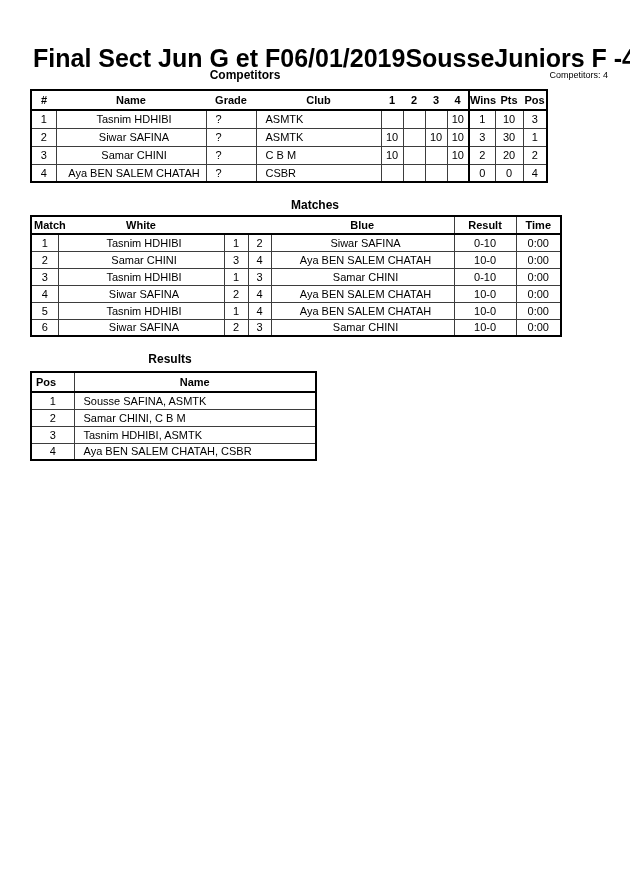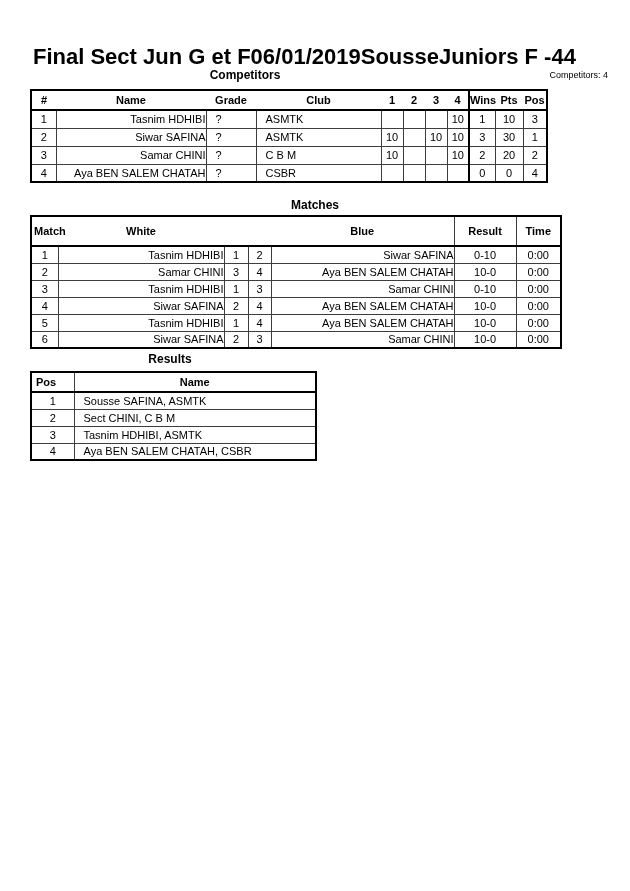--- a/index.html
+++ b/index.html
@@ -6,21 +6,21 @@
   html,body { background:#fff; }
   .page {
     position:relative; width:630px; height:891px; background:#fff;
     font-family:"Liberation Sans", sans-serif; color:#000; overflow:hidden;
   }
 
   
   .title-row {
     position:absolute; left:33px; top:44px; width:575px;
     display:flex; 
-    font-size:22px; font-weight:bold; white-space:nowrap;
+    font-size:25px; font-weight:bold; white-space:nowrap;
   }
   .section-label { position:absolute; transform:translateX(-50%);
     font-size:12px; font-weight:bold; white-space:nowrap; }
   .lbl-competitors { left:245px; top:68px; }
   .lbl-matches     { left:295px; top:198px;margin-left:20px; }
   .lbl-results     { left:170px; top:352px; }
   .competitors-count { position:absolute; right:22px; top:70px; font-size:9px;margin-left:41px; }
 
   
   table {
@@ -29,32 +29,32 @@
     font-family:"Liberation Sans", sans-serif; font-size:11px; color:#000;
   }
   th {
     font-weight:bold; border:none; border-bottom:2px solid #000;
     padding:0; white-space:nowrap; overflow:visible; text-align:center;
   }
   td {
     border:1px solid #3d3d3d; padding:0; white-space:nowrap;
     overflow:hidden; text-align:center;
   }
-  td.l { text-align:right; padding-left:6px; }
+  td.l { text-align:center; padding-left:6px; }
   td.l2 { text-align:left; padding-left:9px; }
   .thickleft { border-left:2px solid #000 !important; }
   .thinleft  { border-left:1px solid #3d3d3d !important; }
 
   .tbl-competitors { left:30px; top:89px;  width:516px; }
   .tbl-competitors tr       { height:18px; }
   .tbl-competitors tr.hdr   { height:20px; }
 
   .tbl-matches { left:30px; top:215px; width:530px; }
   .tbl-matches tr     { height:17px; }
-  .tbl-matches tr.hdr { height:30px; }
+  .tbl-matches tr.hdr { height:18px; }
   .tbl-matches th.h-match { text-align:left; padding-left:2px; }
   .tbl-matches th.h-white { padding-right:47px; }
 
   .tbl-results { left:30px; top:371px; width:285px; }
   .tbl-results tr     { height:17px; }
   .tbl-results tr.hdr { height:20px; }
   .tbl-results th.h-pos { text-align:left; padding-left:4px;
     border-right:1px solid #3d3d3d; }
 </style>
 </head>
@@ -243,21 +243,21 @@
         <tr class="hdr">
       <th class="h-pos">Pos</th>
       <th>Name</th>
     </tr>
     <tr>
       <td>1</td>
       <td class="l2">Sousse SAFINA, ASMTK</td>
     </tr>
     <tr>
       <td>2</td>
-      <td class="l2">Sect CHINI, C B M</td>
+      <td class="l2">Samar CHINI, C B M</td>
     </tr>
     <tr>
       <td>3</td>
       <td class="l2">Tasnim HDHIBI, ASMTK</td>
     </tr>
     <tr>
       <td>4</td>
       <td class="l2">Aya BEN SALEM CHATAH, CSBR</td>
     </tr>
   </tbody>

